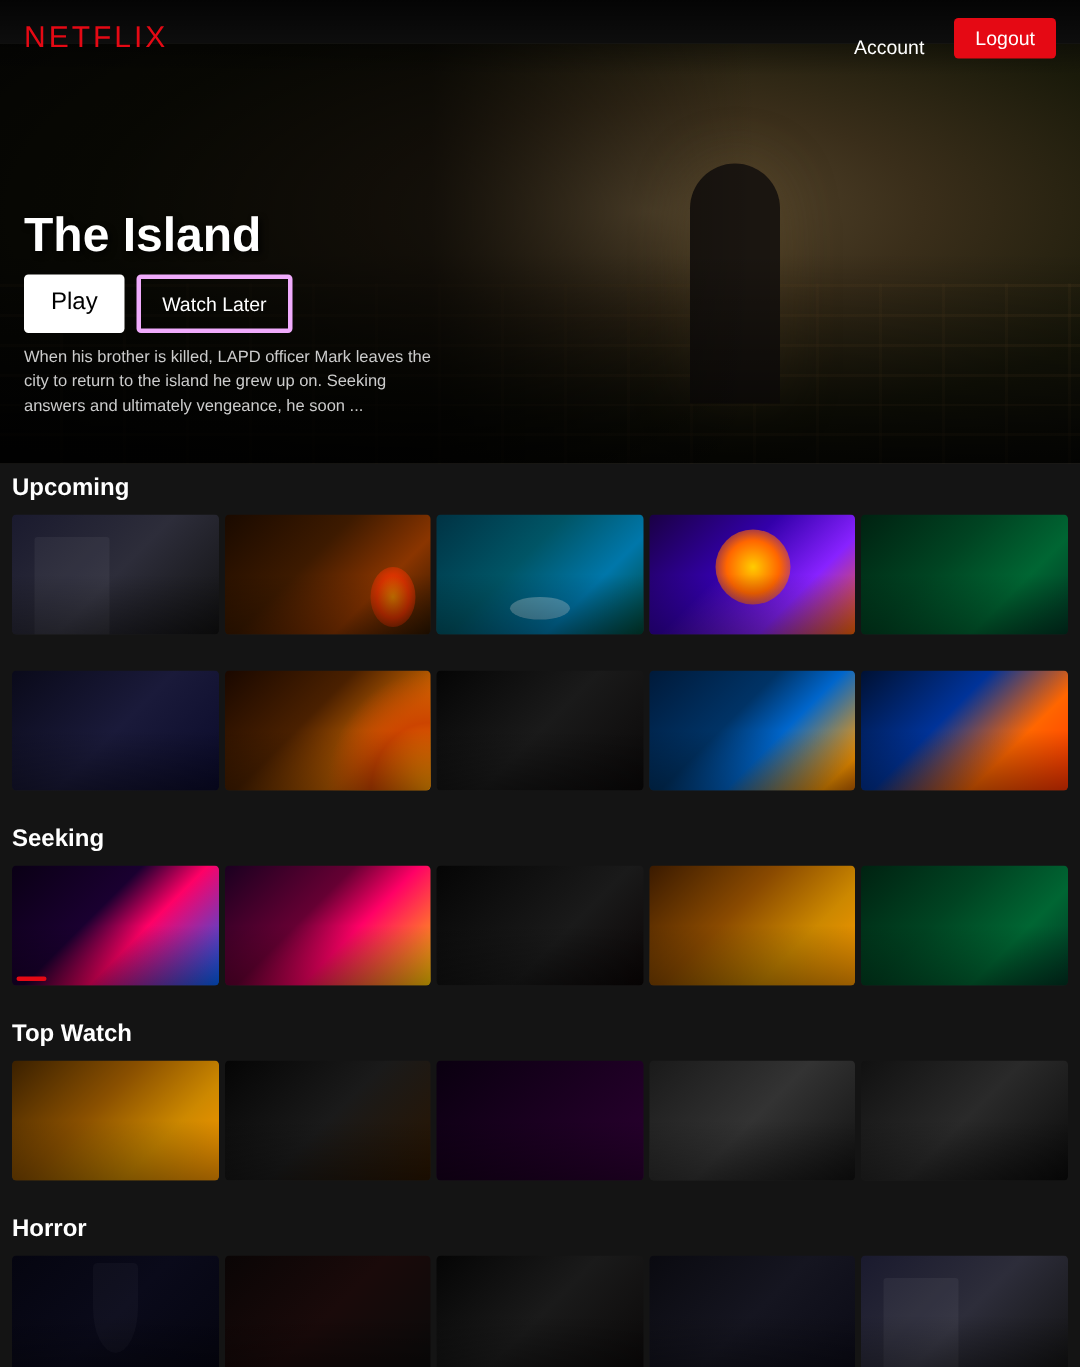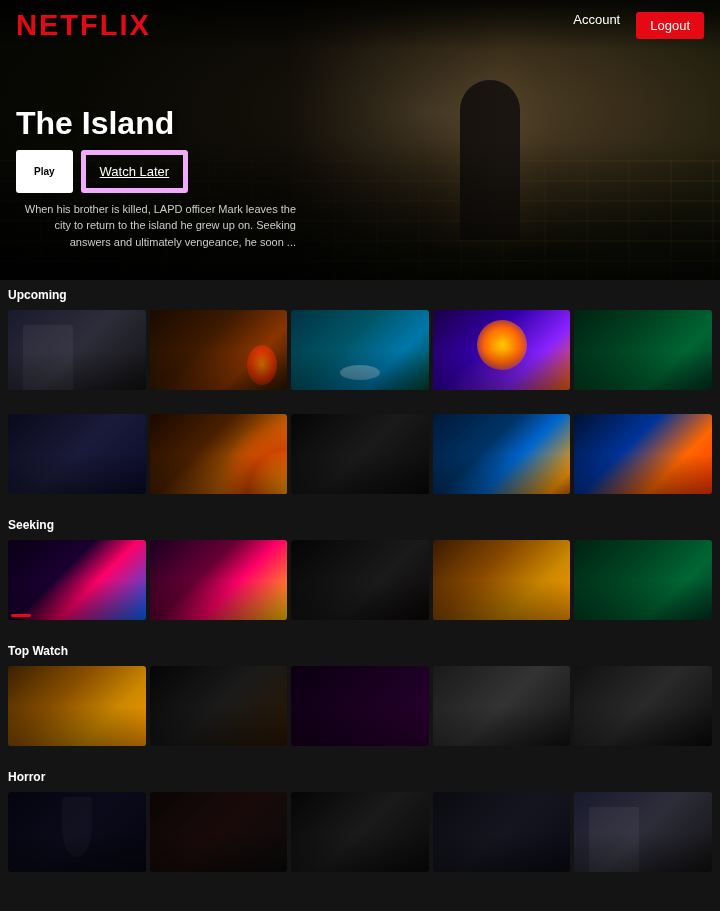--- a/index.html
+++ b/index.html
@@ -19,51 +19,53 @@
       height: 50px;
       display: flex;
       align-items: center;
       justify-content: space-between;
       padding: 0 16px;
       z-index: 10;
       background: linear-gradient(to bottom, rgba(0,0,0,0.8), transparent);
     }
     #logo {
       color: #E50914;
-      font-size: 29px;
-      font-weight: 700;
+      font-size: 20px;
+      font-weight: 400;
       letter-spacing: 2px;
     }
     #header-right {
       display: flex;
-      align-items: flex-start;
-      gap: 16px;
+      align-items: flex-end;
+      gap: 4px;
     }
     #account-link {
       color: #fff;
       font-size: 13px;
       cursor: pointer;
     }
     #logout-btn {
       background: #E50914;
       color: #fff;
       border: none;
       padding: 6px 14px;
       border-radius: 3px;
       font-size: 13px;
       cursor: pointer;
+      margin-left: 16px;
     }
 
     
     #hero {
       position: relative;
       width: 720px;
       height: 280px;
       overflow: hidden;
       background: #2a2a2a;
+      margin-top: 29px;
     }
     #hero-bg {
       width: 100%;
       height: 100%;
       background: 
         linear-gradient(to right, rgba(0,0,0,0.7) 40%, transparent 70%),
         linear-gradient(to bottom, transparent 50%, rgba(0,0,0,0.8) 100%);
       position: absolute;
       top: 0; left: 0;
       z-index: 1;
@@ -126,53 +128,51 @@
       display: flex;
       gap: 8px;
       margin-bottom: 8px;
     }
     #play-btn {
       background: #fff;
       color: #000;
       border: none;
       padding: 5px 18px;
       border-radius: 3px;
-      font-size: 10px;
-      font-weight: 700;
+      font-size: 16px;
+      font-weight: 400;
       cursor: pointer;
     }
     #watch-later-btn {
       background: transparent;
       color: #fff;
-      border: 5px solid #f0abfc;
+      border: 3px solid #f0abfc;
       padding: 9px 14px;
       border-radius: 3px;
       font-size: 13px;
       cursor: pointer;
-      text-decoration: underline;
     }
     #hero-release {
       font-size: 11px;
       color: #aaa;
       margin-bottom: 4px;
     }
     #hero-desc {
       font-size: 11px;
       color: #ccc;
       max-width: 280px;
       line-height: 1.5;
-      text-align: right;
     }
 
     
     .section {
       padding: 8px 8px 16px 8px;
     }
     .section-title {
-      font-size: 12px;
+      font-size: 16px;
       font-weight: 600;
       color: #fff;
       margin-bottom: 8px;
       padding-left: 0;
     }
     .cards-row {
       display: flex;
       gap: 4px;
       overflow: hidden;
     }

